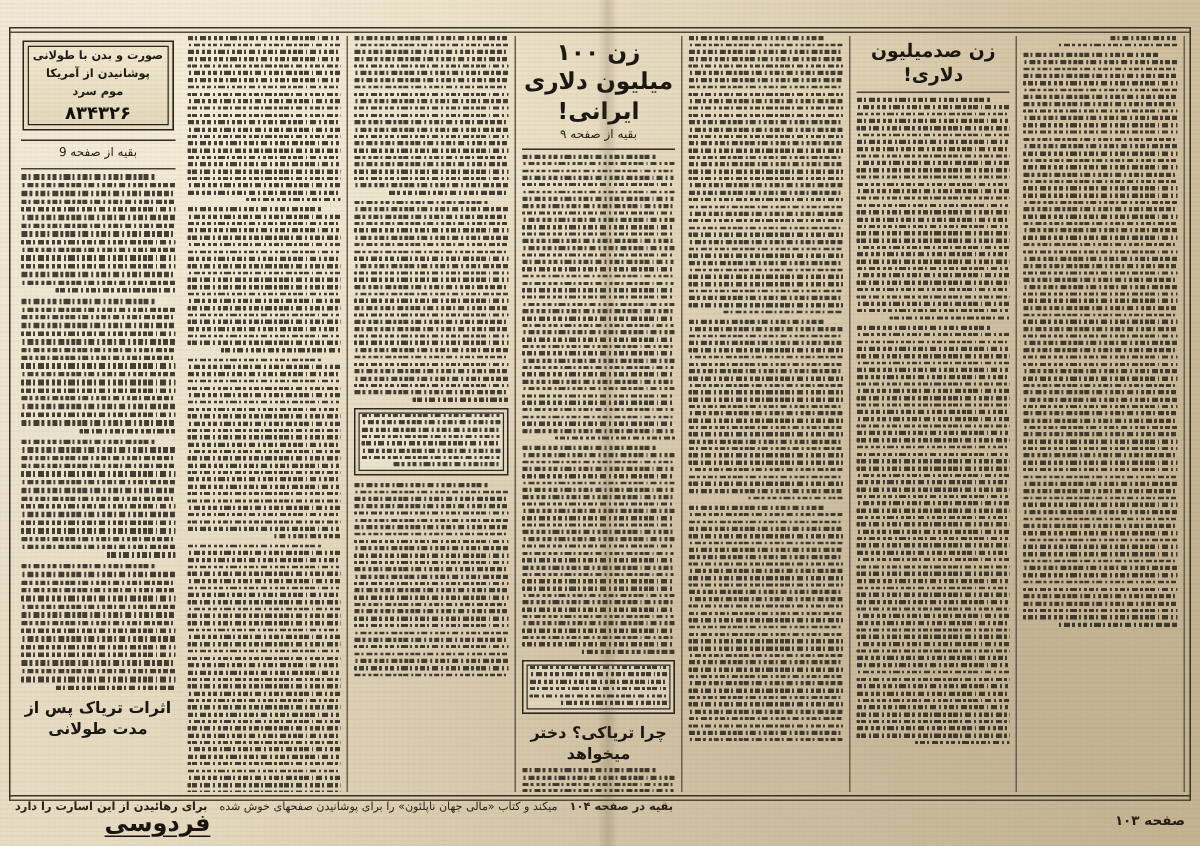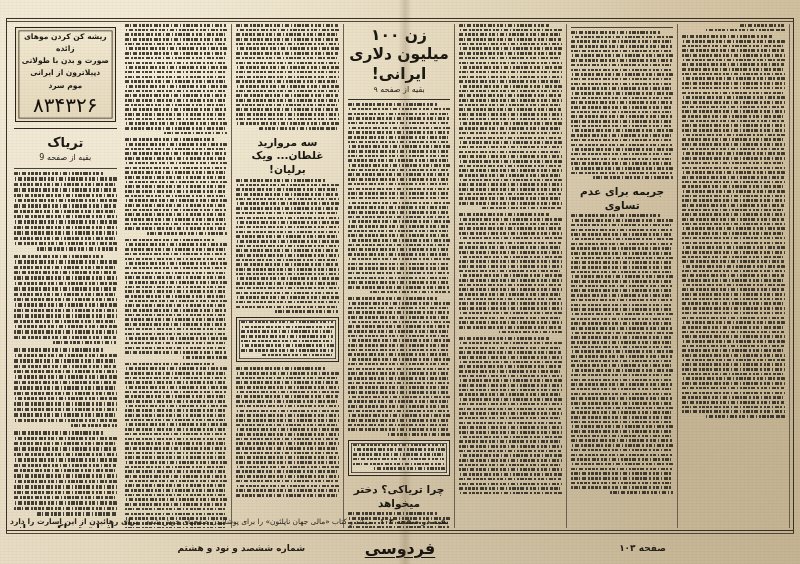--- a/index.html
+++ b/index.html
@@ -80,70 +80,68 @@
   .hr-th{border-top:1.3px solid #332d24;margin:2px 0 3px;}
   .hr-thin{border-top:.7px solid #4b4237;margin:3px 0 3px;}
 
   
   .adbox{
     border:1.5px solid #2b261d;margin:3px 1px 6px;padding:3px 4px 4px;
     background:linear-gradient(180deg,#efe6cf,#e3d7bb);
     box-shadow:inset 0 0 0 2.5px #e8ddc3, inset 0 0 0 3.3px #2b261d;
   }
   .adbox .adline{font-size:7.6px;text-align:center;color:#201c16;line-height:1.6;font-weight:bold;letter-spacing:.3px;}
-  .adphone{font-size:20px;font-weight:normal;text-align:center;color:#15120d;letter-spacing:2px;padding-top:1px;}
+  .adphone{font-size:12px;font-weight:bold;text-align:center;color:#15120d;letter-spacing:2px;padding-top:1px;}
 
   
   .framebox{
     border:1.3px solid #2f2922;margin:4px 0 5px;padding:3px 4px;
     box-shadow:inset 0 0 0 2px #ded2b8, inset 0 0 0 2.8px #2f2922;
     background:rgba(255,252,240,.25);
   }
 
   
   #footer{position:absolute;left:10px;right:10px;bottom:2px;height:28px;display:flex;align-items:center;}
   .f-left,.f-right{flex:1;font-size:9px;font-weight:bold;color:#262119;letter-spacing:.3px;}
-  .f-left{text-align:center;}
+  .f-left{text-align:right;}
   .f-right{text-align:right;}
   .f-mid{flex:0 0 auto;width:190px;text-align:center;}
   .masthead{font-size:16px;font-weight:bold;color:#1b1712;letter-spacing:1px;text-decoration:underline;text-underline-offset:3px;text-decoration-thickness:1.2px;}
   .f-note{font-size:7.4px;color:#2b261e;text-align:right;}
   .contin{font-size:7.6px;font-weight:bold;color:#2a251d;}
 
   
-  #strip{position:absolute;left:10px;right:10px;bottom:36px;height:14px;display:flex;flex-direction:row-reverse;align-items:center;}
+  #strip{position:absolute;left:10px;right:10px;bottom:20px;height:14px;display:flex;flex-direction:row-reverse;align-items:center;}
   #strip .sl{flex:1;display:flex;flex-direction:row-reverse;gap:8px;align-items:center;}
 
   .tiny-rows i{height:2.6px;margin-bottom:2.1px;}
   .dense i{height:3.4px;margin-bottom:2.0px;}
 </style>
 </head>
 <body>
 
 <div id="page">
 
   <div class="rule-top"></div>
   <div class="rule-top2"></div>
   <div class="edge-l"></div>
   <div class="edge-r"></div>
 
   <div id="cols">
 
     <div class="col">
 
       <div class="adbox">
-        <div class="adline">ریشه کن کردن موهای زائده</div>
         <div class="adline">صورت و بدن با طولانی</div>
-        <div class="adline">دپیلاترون از ایرانی</div>
+        <div class="adline">پوشانیدن از آمریکا</div>
         <div class="adline">موم سرد</div>
         <div class="adphone">۸۳۴۳۲۶</div>
       </div>
 
       <div class="hr-th"></div>
-      <div class="hd h-sec">تریاک</div>
       <div class="hd h-kick">بقیه از صفحه 9</div>
       <div class="hr-thin"></div>
 
       <div class="tx para dense ind">
         <i></i>
           <i></i>
           <i></i>
           <i></i>
           <i></i>
           <i></i>
@@ -354,21 +352,20 @@
           <i></i>
           <i></i>
           <i></i>
           <i></i>
           <i></i>
           <i></i>
           <i></i>
           <i class="short3"></i>
       </div>
 
-      <div class="hd h-sub">سه مروارید غلطان... ویک برلیان!</div>
 
       <div class="tx para tiny-rows ind">
         <i></i>
           <i></i>
           <i></i>
           <i></i>
           <i></i>
           <i></i>
           <i></i>
           <i></i>
@@ -648,20 +645,21 @@
           <i></i>
           <i></i>
           <i></i>
           <i></i>
           <i></i>
           <i></i>
       </div>
     </div>
 
     <div class="col">
+      <div class="hd h-mainsm">زن صدمیلیون دلاری!</div>
       <div class="hr-thin"></div>
 
       <div class="tx para tiny-rows ind">
         <i></i>
           <i></i>
           <i></i>
           <i></i>
           <i></i>
           <i></i>
           <i></i>
@@ -685,21 +683,20 @@
           <i></i>
           <i></i>
           <i></i>
           <i></i>
           <i></i>
           <i></i>
           <i></i>
           <i class="short3"></i>
       </div>
 
-      <div class="hd h-sub">جریمه برای عدم تساوی</div>
 
       <div class="tx para tiny-rows ind">
         <i></i>
           <i></i>
           <i></i>
           <i></i>
           <i></i>
           <i></i>
           <i></i>
           <i></i>
@@ -860,18 +857,17 @@
   </div>
 
   <div class="rule-bot"></div>
   <div class="rule-bot2"></div>
 
   <div id="footer">
     <div class="f-left">صفحه ۱۰۳</div>
     <div class="f-mid">
       <div class="masthead">فردوسی</div>
     </div>
-    <div class="f-right">شماره ششصد و نود و هشتم</div>
   </div>
 
   <div id="gutter"></div>
   <div id="grain"></div>
 </div>
 
 </body></html>

